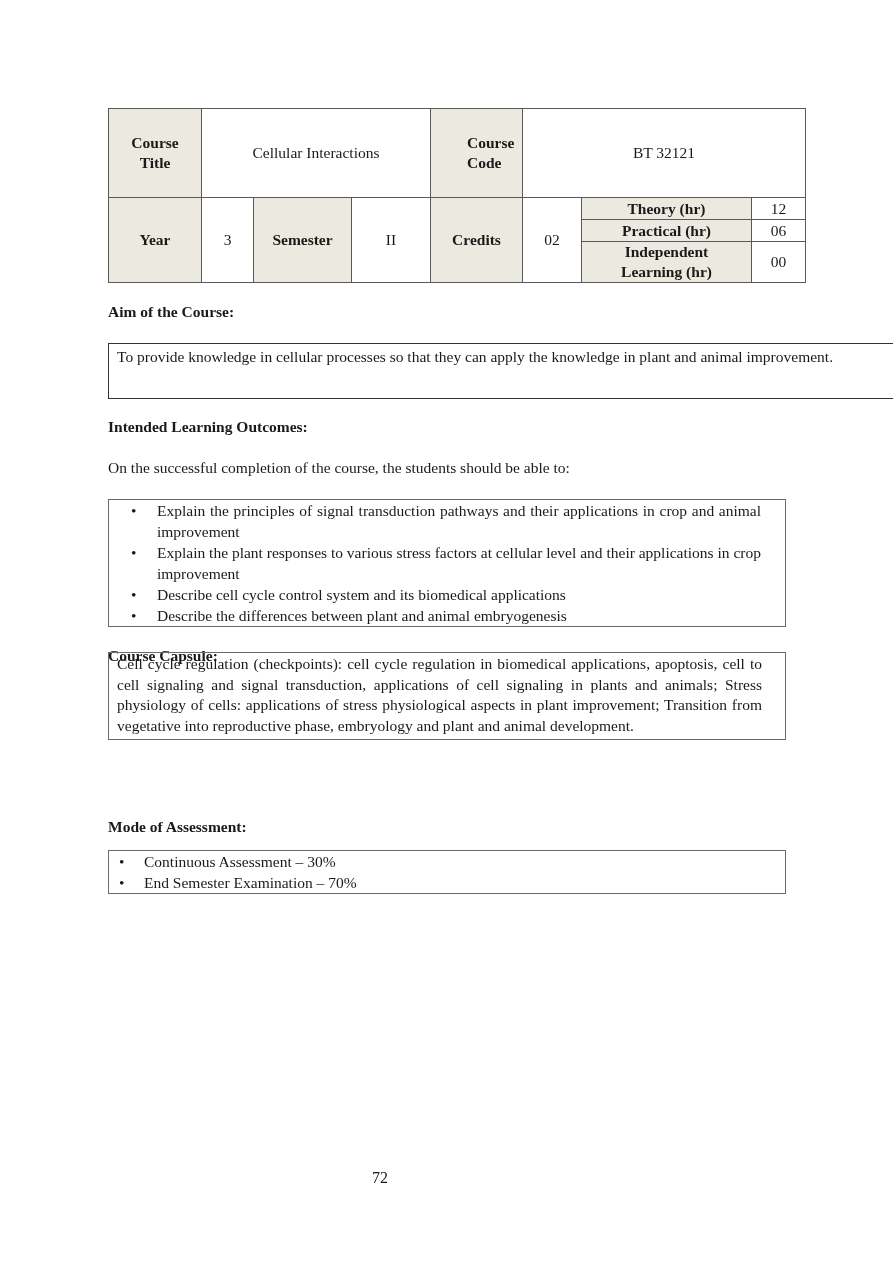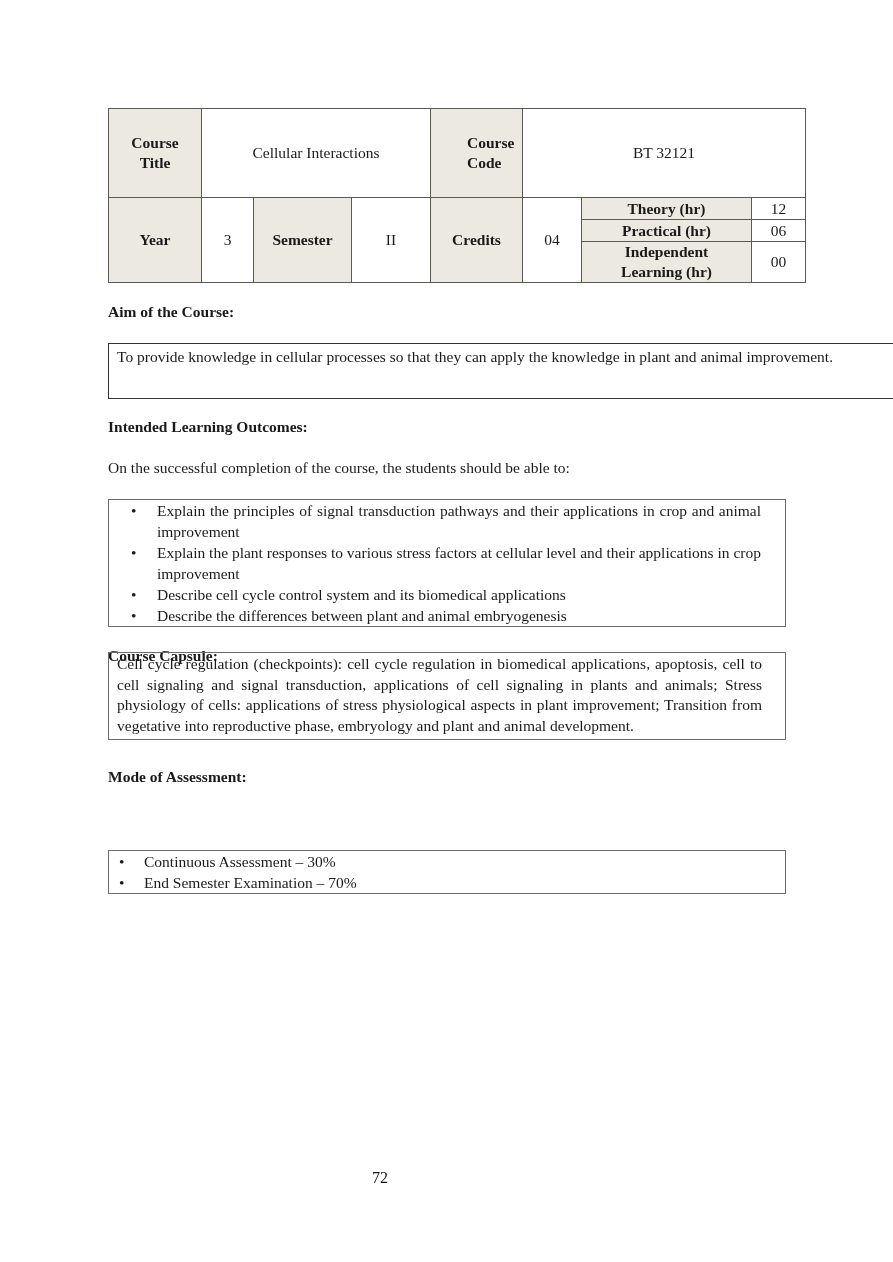--- a/index.html
+++ b/index.html
@@ -40,21 +40,21 @@
       <td class="val" colspan="3">Cellular Interactions</td>
       <td class="lbl" style="padding:0 36px;">Course Code</td>
       <td class="val" colspan="3">BT 32121</td>
     </tr>
     <tr class="sub" style="height:22px">
       <td class="lbl" rowspan="3">Year</td>
       <td class="val" rowspan="3">3</td>
       <td class="lbl" rowspan="3">Semester</td>
       <td class="val" rowspan="3">II</td>
       <td class="lbl" rowspan="3">Credits</td>
-      <td class="val" rowspan="3">04</td>
+      <td class="val" rowspan="3">02</td>
       <td class="lbl">Theory (hr)</td>
       <td class="val">12</td>
     </tr>
     <tr class="sub" style="height:22px">
       <td class="lbl">Practical (hr)</td>
       <td class="val">06</td>
     </tr>
     <tr style="height:41px">
       <td class="lbl" style="padding:0 28px;">Independent Learning (hr)</td>
       <td class="val">00</td>
@@ -90,21 +90,21 @@
       <span>Describe the differences between plant and animal embryogenesis</span>
     </li>
   </ul>
 </div>
 
 <h3 style="top:647px;">Course Capsule:</h3>
 <div class="box" style="top:652px; width:678px; height:88px; padding:1px 23px 0 8px; text-align:justify; line-height:20.5px;">
   <span>Cell cycle regulation (checkpoints): cell cycle regulation in biomedical applications, apoptosis, cell to cell signaling and signal transduction, applications of cell signaling in plants and animals; Stress physiology of cells: applications of stress physiological aspects in plant improvement; Transition from vegetative into reproductive phase, embryology and plant and animal development.</span>
 </div>
 
-<h3 style="top:768px;text-align:right;">Mode of Assessment:</h3>
+<h3 style="top:818px;text-align:right;">Mode of Assessment:</h3>
 <div class="box" style="top:850px; width:678px; height:44px; padding:0 10px;">
   <ul>
     <li style="padding-left:25px;">
       <span class="bullet">•</span>
       <span>Continuous Assessment – 30%</span>
     </li>
     <li style="padding-left:25px;">
       <span class="bullet">•</span>
       <span>End Semester Examination – 70%</span>
     </li>

